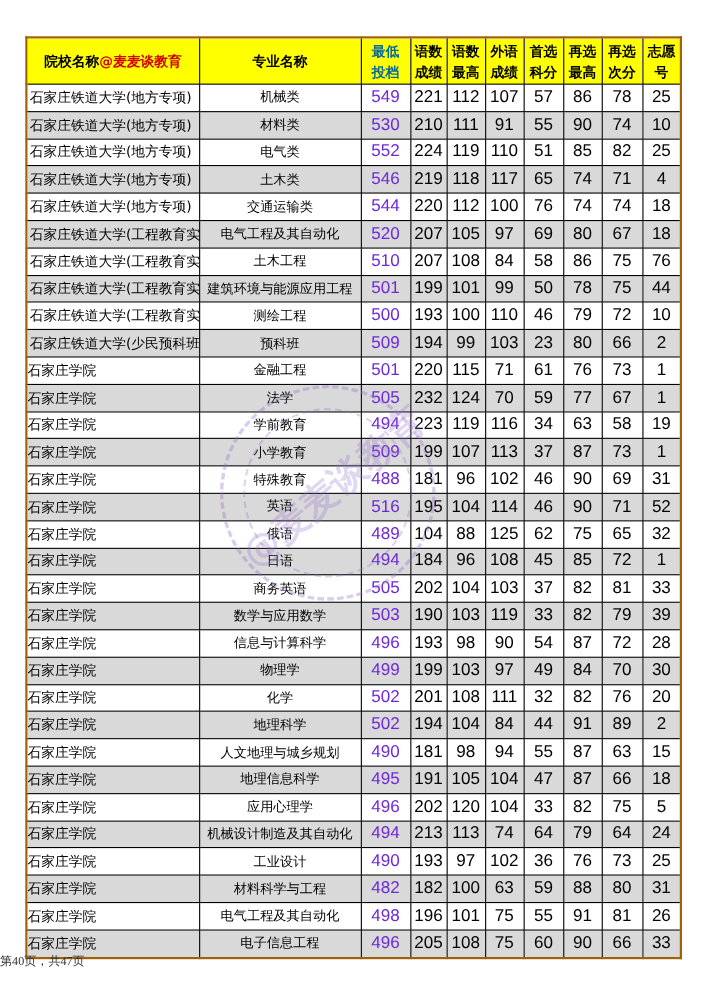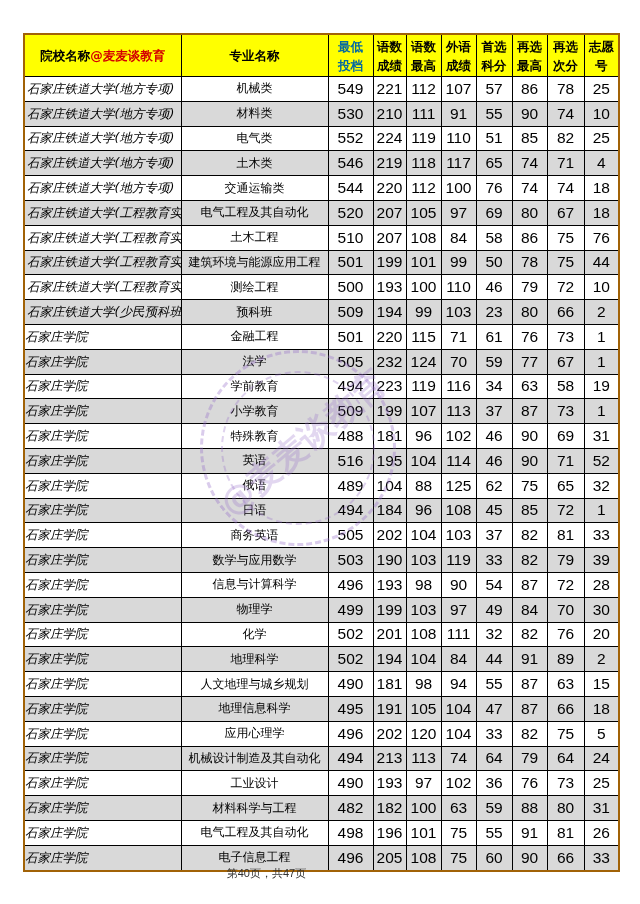--- a/index.html
+++ b/index.html
@@ -9,29 +9,29 @@
   table.admit { position: absolute; left: 23px; top: 33px; border-collapse: collapse;
                 border: 2px solid #a16207; table-layout: fixed; width: 595px; }
   table.admit th, table.admit td { border: 1px solid #000; padding: 0; text-align: center;
                 overflow: hidden; white-space: nowrap; }
   table.admit th { background: #ffff00; height: 41px; font-size: 12.5px; font-weight: bold;
                 line-height: 19px; color: #000; }
   table.admit th.red { color: #0369a1; }
   table.admit th .brand { color: #d40000; }
   table.admit td { height: 23.8px; font-size: 12px; color: #000; }
   table.admit td.num { font-family: "Liberation Sans", sans-serif; font-size: 15.5px; }
-  table.admit td.low { color: #000000; }
+  table.admit td.low { color: #6d28d9; }
   table.admit td.school { text-align: left; padding-left: 2px; font-size: 12.5px; }
   table.admit td.school.center { padding-left: 0; }
   table.admit td.major { font-size: 12px; }
   tr.gray td { background: #d9d9d9; }
   tr.white td { background: #ffffff; }
-  .school-clip { display: block; height: 18px; line-height: 18px; overflow: hidden; font-style: italic; }
-  .footer { position: absolute; left: 0; width: 533px; top: 866px; text-align: center;
-            font-family: Liberation Sans, sans-serif; font-size: 11px; color: #333; }
+  .school-clip { display: block; height: 18px; line-height: 18px; overflow: hidden; }
+  .footer { position: absolute; left: 0; width: 533px; top: 866px; text-align: left;
+            font-family: Liberation Serif, serif; font-size: 11px; color: #333; }
   .watermark { position: absolute; left: 200px; top: 350px; width: 190px; height: 190px;
                border-radius: 50%; border: 3px dashed rgba(150, 110, 200, 0.35);
                pointer-events: none; transform: rotate(-40deg); }
   .watermark .inner { position: absolute; left: 18px; top: 18px; right: 18px; bottom: 18px;
                border-radius: 50%; border: 2px dashed rgba(150, 110, 200, 0.3); }
   .watermark .wm-text { position: absolute; left: 0; right: 0; top: 72px; text-align: center;
                font-size: 34px; color: rgba(150, 110, 200, 0.28); font-weight: bold; white-space: nowrap; }
 </style>
 </head>
 <body>

